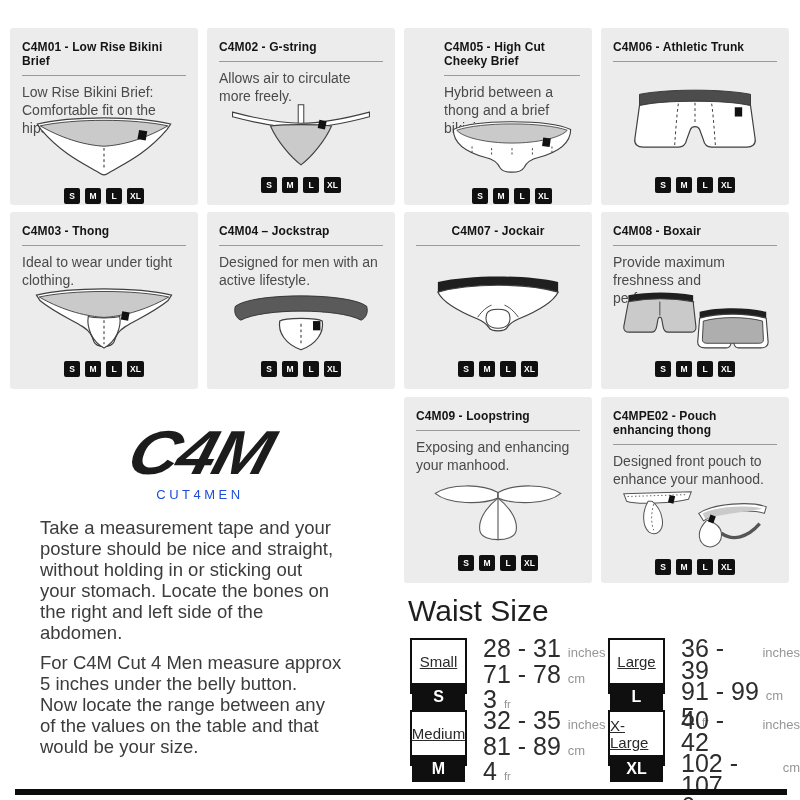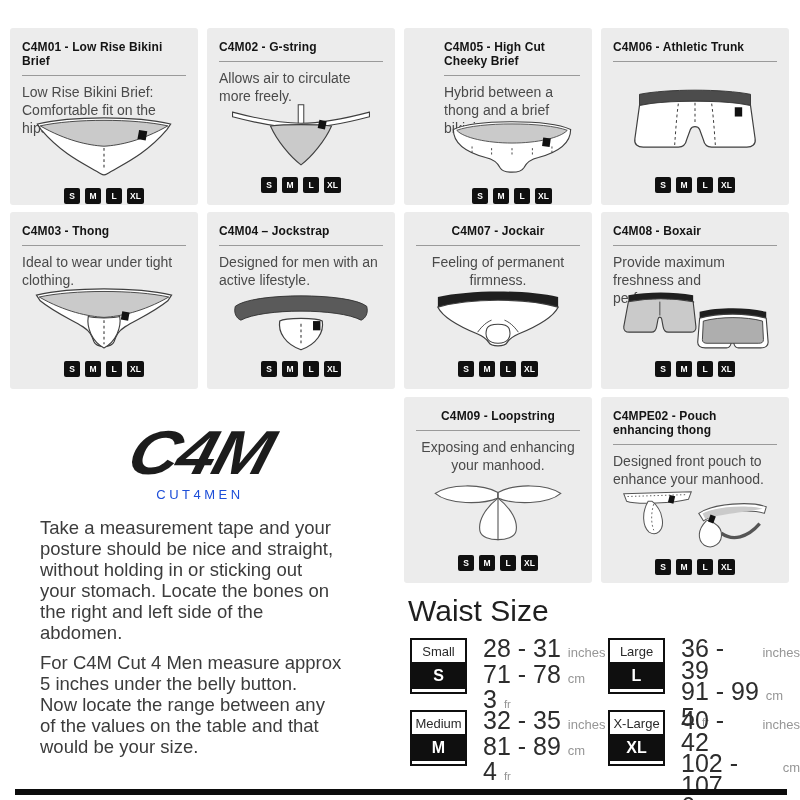--- a/index.html
+++ b/index.html
@@ -27,21 +27,21 @@
   .logo-sub { font-size:13px; letter-spacing:3.5px; color:#1d4ed8; margin-top:3px; }
 
   
   .instructions { position:absolute; left:40px; top:518px; width:362px; }
   .instructions p { margin:0 0 10px; font-size:18.5px; line-height:20.9px; color:#3c3c3c; white-space:pre-line; }
 
   
   .waist-heading { position:absolute; left:408px; top:594px; font-size:30px; font-weight:400; color:#1f1f1f; }
   .size-entry { position:absolute; display:flex; gap:16px; }
   .size-box { width:57px; height:56px; border:2px solid #0f0f0f; background:#fff; flex:0 0 auto; }
-  .size-box-label { height:22px; display:flex; align-items:center; justify-content:center; font-size:13px; color:#2a2a2a; }
+  .size-box-label { height:43px; display:flex; align-items:center; justify-content:center; font-size:15px; color:#2a2a2a;text-decoration:underline; }
   .size-box-letter { height:27px; background:#0f0f0f; color:#fff; font-weight:700; font-size:16px;
                      display:flex; align-items:center; justify-content:center; }
   .size-line { display:flex; align-items:baseline; gap:7px; font-size:25px; color:#2d2d2d; line-height:21.5px; }
   .size-unit { font-size:13px; color:#969696; }
   .size-line.fr-line .size-unit { font-size:11.5px; }
 
   .footer-bar { position:absolute; left:15px; top:789px; width:772px; height:6px; background:#0c0c0c; }
 </style>
 </head>
 <body>
@@ -164,21 +164,20 @@
       <span class="badge">S</span>
       <span class="badge">M</span>
       <span class="badge">L</span>
       <span class="badge">XL</span>
     </div>
   </div>
 
   <div class="card" style="left:404px;top:212px;text-align:center;">
     <div class="card-title">C4M07 - Jockair</div>
     <hr class="card-divider">
-    <div class="card-desc">Feeling of permanent firmness.</div>
     <div class="card-art">
       <svg width="150" height="74" viewBox="0 0 160 80">
         <path d="M15 13 C50 5 110 5 145 13 L145 24 C110 14 50 14 15 24 Z" fill="#1f1f1f"></path>
         <path d="M15 24 C50 14 110 14 145 24 C139 36 119 46 102 53 C95 56 92 59 90 62 C87 67 73 67 70 62 C68 59 65 56 58 53 C41 46 21 36 15 24 Z" fill="#fff" stroke="#3f3f3f" stroke-width="1.3"></path>
         <path d="M58 51 C63 44 68 40 73 38 M102 51 C97 44 92 40 87 38" fill="none" stroke="#3f3f3f" stroke-width="1"></path>
         <path d="M68 47 C65 56 69 63 80 63 C91 63 95 56 92 47 C89 41 71 41 68 47 Z" fill="#fff" stroke="#3f3f3f" stroke-width="1.1"></path>
       </svg>
     </div>
     <div class="card-sizes">
       <span class="badge">S</span>
@@ -203,21 +202,21 @@
       </svg>
     </div>
     <div class="card-sizes">
       <span class="badge">S</span>
       <span class="badge">M</span>
       <span class="badge">L</span>
       <span class="badge">XL</span>
     </div>
   </div>
 
-  <div class="card tall" style="left:404px;top:397px;text-align:center;">
+  <div class="card tall" style="left:404px;top:397px;">
     <div class="card-title">C4M09 - Loopstring</div>
     <hr class="card-divider">
     <div class="card-desc">Exposing and enhancing your manhood.</div>
     <div class="card-art">
       <svg width="150" height="76" viewBox="0 0 160 80">
         <path d="M80 16 C62 6 28 7 13 17 C27 29 63 29 80 22 Z" fill="#fff" stroke="#5a5a5a" stroke-width="1.2"></path>
         <path d="M80 16 C98 6 132 7 147 17 C133 29 97 29 80 22 Z" fill="#fff" stroke="#5a5a5a" stroke-width="1.2"></path>
         <path d="M80 22 C66 33 58 47 61 58 C64 69 96 69 99 58 C102 47 94 33 80 22 Z" fill="#fff" stroke="#5a5a5a" stroke-width="1.2"></path>
         <line x1="80" y1="16" x2="80" y2="67" stroke="#5a5a5a" stroke-width="1.2"></line>
       </svg>

